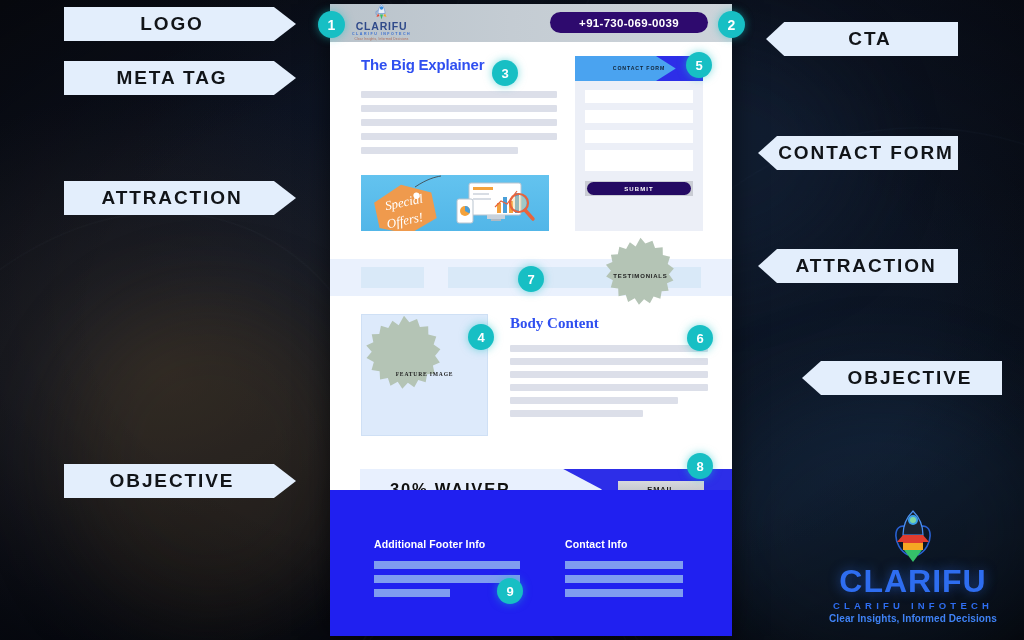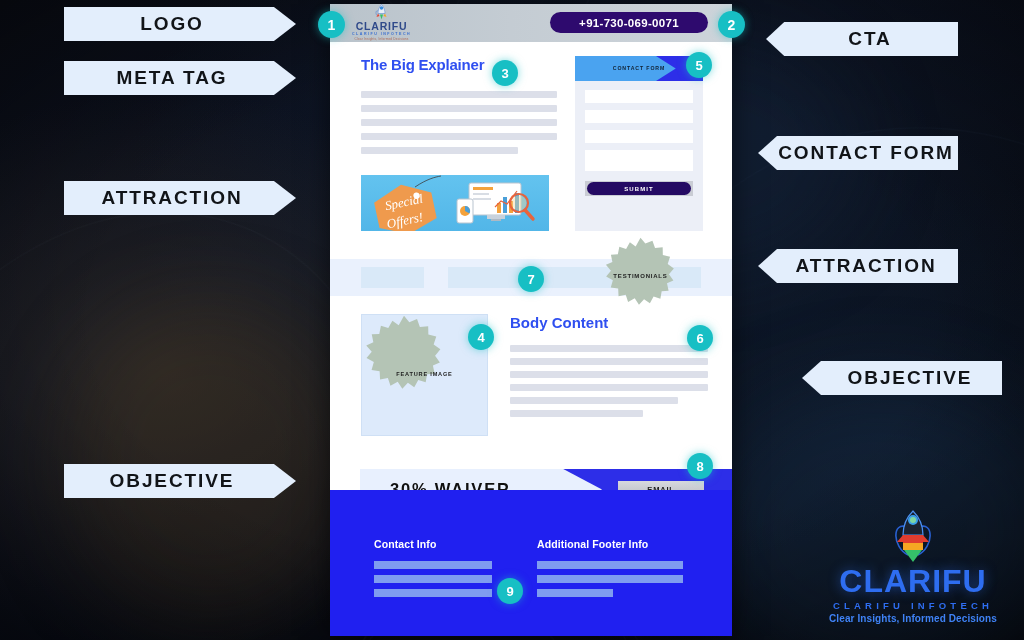--- a/index.html
+++ b/index.html
@@ -118,21 +118,21 @@
     background: #eaf1fd;
   }
   .testi-box { position: absolute; top: 8px; height: 21px; background: #d9e9f8; }
   .testi-badge {
     position: absolute; left: 272px; top: -22px; width: 77px; height: 77px;
     color: #1d1d1d; font-size: 6px; font-weight: 700; letter-spacing: 0.8px;
     display: flex; align-items: center; justify-content: center;
   }
 
   
-  .body-sec { position: absolute; left: 0; top: 310px; width: 402px; display: flex; padding: 0 20px 0 31px; }
+  .body-sec { position: absolute; left: 0; top: 310px; width: 402px; display: flex; padding: 0 20px 0 31px; font-family: Liberation Serif, serif; }
   .feature-box {
     width: 127px; height: 122px; background: #ddeafb; border: 1px solid #cfe0f5;
     display: flex; align-items: center; justify-content: center; position: relative;
   }
   .feature-badge {
     width: 84px; height: 84px; color: #1d1d1d; font-size: 5.6px; font-weight: 700;
     letter-spacing: 0.8px; line-height: 1.35; text-align: center;
     display:flex; align-items:center; justify-content:center;
   }
   .body-right { margin-left: 22px; width: 198px; }
@@ -244,21 +244,21 @@
             <path d="M20 19 L23 26 L17 24 Z" fill="#f5a623"></path>
             <path d="M10 21 L13 31 L16 21 Z" fill="#35c06a"></path>
             <path d="M6 14 C1 12 1 20 4 23" fill="none" stroke="#4a7fd4" stroke-width="1.1"></path>
           </svg>
         </div>
         <div class="logo-word">CLARIFU</div>
         <div class="logo-sub">CLARIFU INFOTECH</div>
         <div class="logo-tag">Clear Insights, Informed Decisions</div>
       </div>
       <div class="phone-pill">
-        <span>+91-730-069-0071</span>
+        <span>+91-730-069-0039</span>
       </div>
     </div>
 
     <div class="hero">
       <div class="hero-left">
         <div class="hero-title">The Big Explainer</div>
         <div class="hero-lines">
           <div class="skel" style="width:100%"></div>
           <div class="skel" style="width:100%"></div>
           <div class="skel" style="width:100%"></div>
@@ -351,34 +351,34 @@
       <div class="waiver-left">
         <span class="waiver-text">30% WAIVER</span>
       </div>
       <div class="email-btn">
         <span>EMAIL</span>
       </div>
     </div>
 
     <div class="mock-footer">
       <div class="footer-cols">
+        <div class="fcol" style="width:146px">
+          <div class="fcol-title">Additional Footer Info</div>
+          <div class="fcol-lines">
+            <div class="fline" style="width:100%"></div>
+            <div class="fline" style="width:100%"></div>
+            <div class="fline" style="width:52%"></div>
+          </div>
+        </div>
         <div class="fcol">
           <div class="fcol-title">Contact Info</div>
           <div class="fcol-lines">
             <div class="fline" style="width:100%"></div>
             <div class="fline" style="width:100%"></div>
             <div class="fline" style="width:100%"></div>
-          </div>
-        </div>
-        <div class="fcol" style="width:146px">
-          <div class="fcol-title">Additional Footer Info</div>
-          <div class="fcol-lines">
-            <div class="fline" style="width:100%"></div>
-            <div class="fline" style="width:100%"></div>
-            <div class="fline" style="width:52%"></div>
           </div>
         </div>
       </div>
     </div>
   </div>
 
   <div class="nbadge" style="left:318px; top:11px; width:27px; height:27px; font-size:14px;">
       <span>1</span>
     </div>
   <div class="nbadge" style="left:718px; top:11px; width:27px; height:27px; font-size:14px;">

